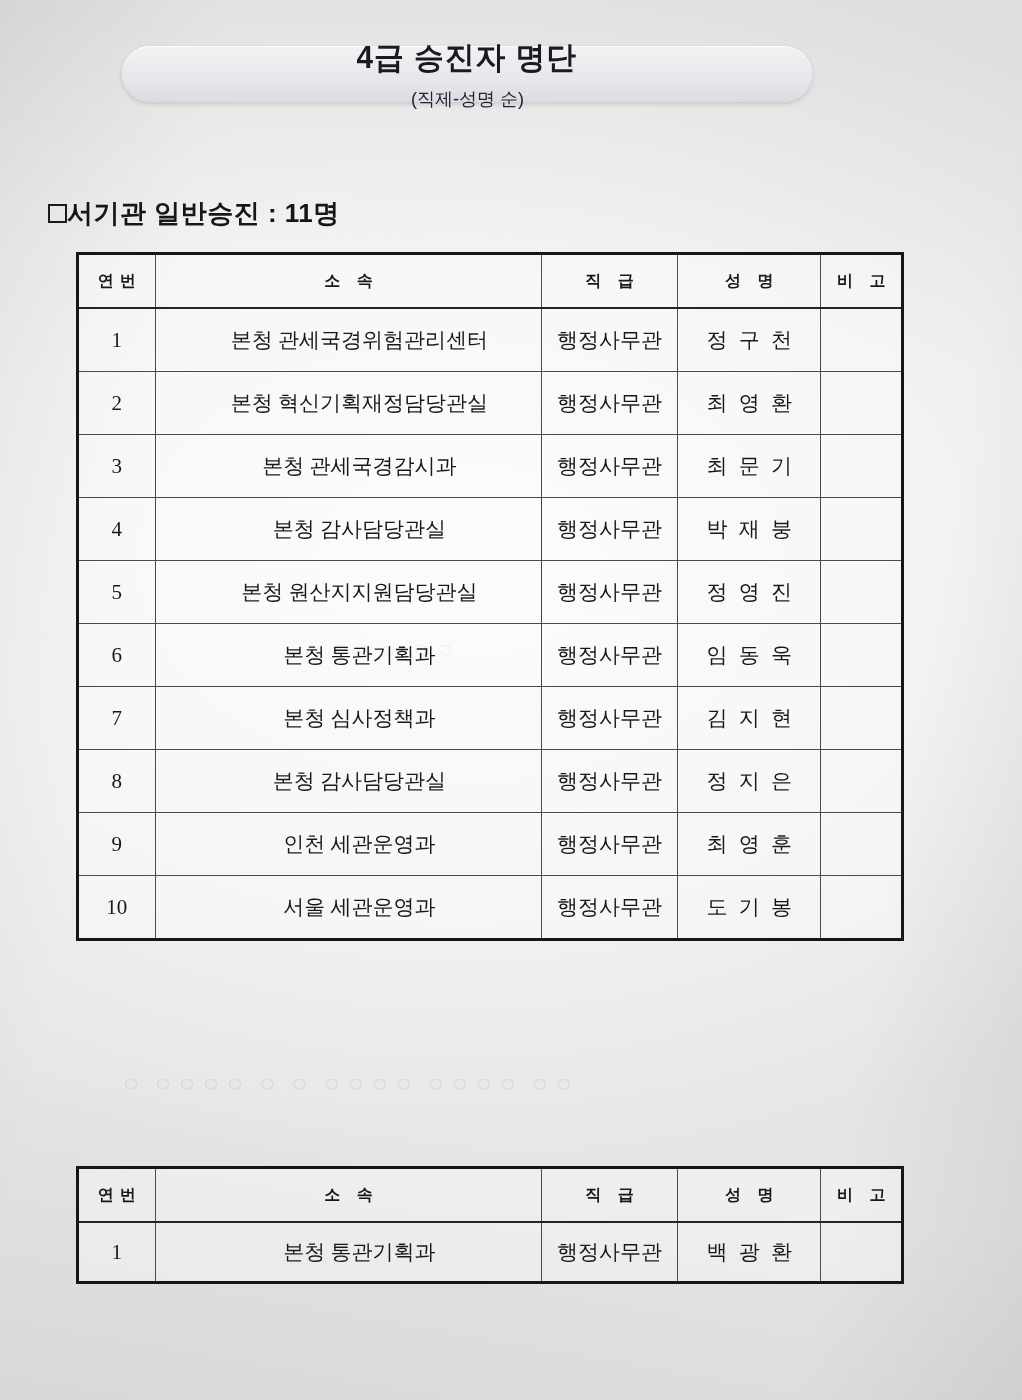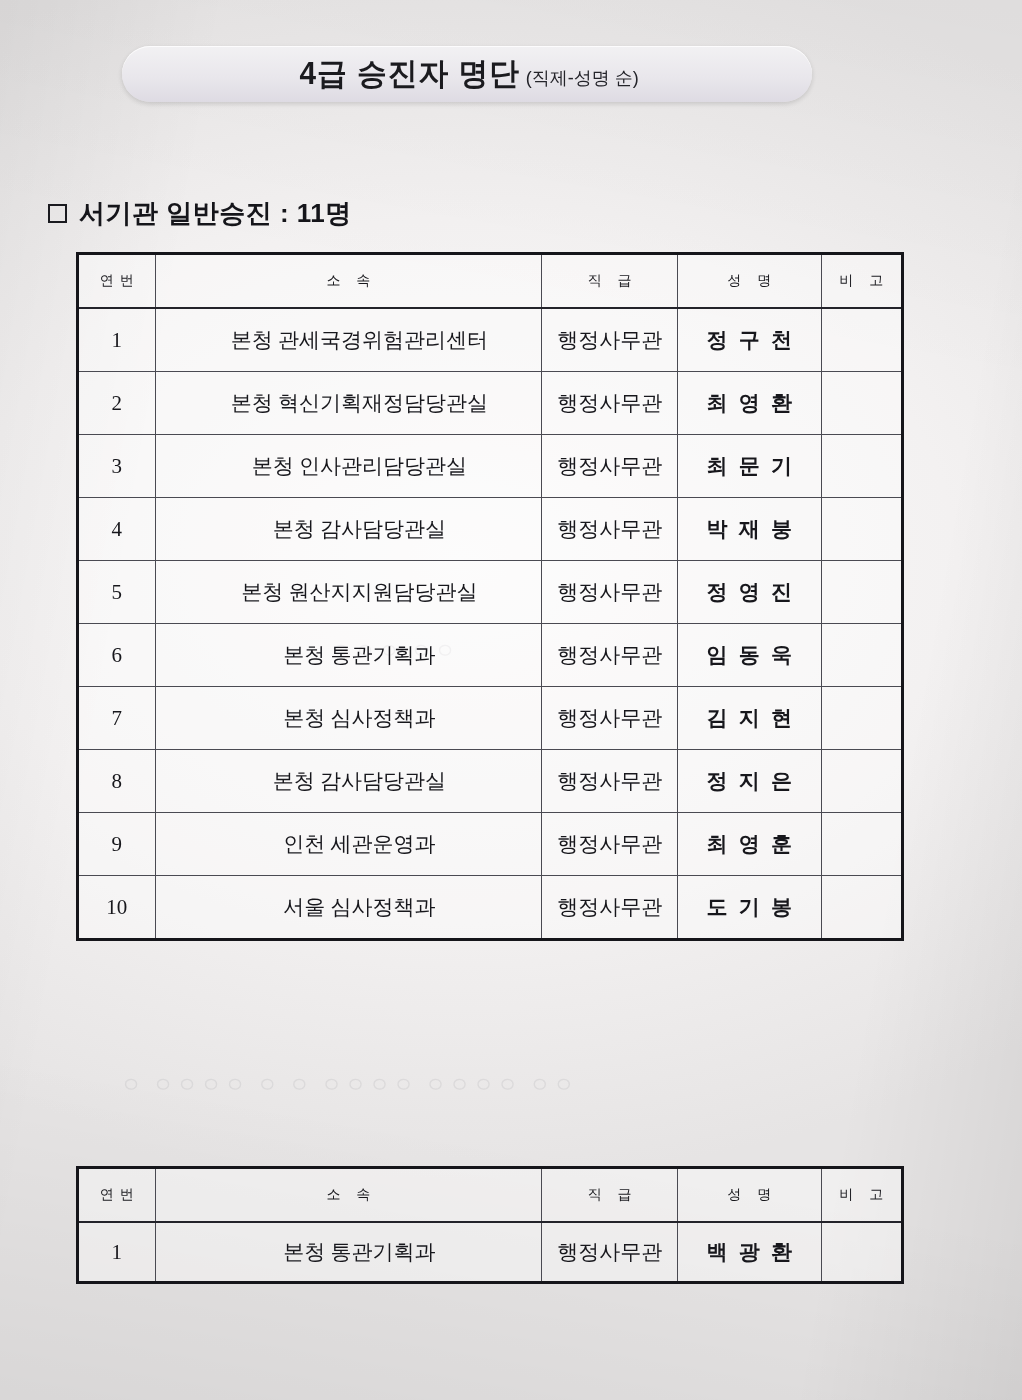--- a/index.html
+++ b/index.html
@@ -42,20 +42,21 @@
     left: 122px;
     top: 46px;
     width: 690px;
     height: 56px;
     border-radius: 28px;
     background: linear-gradient(180deg, #f2f1f3 0%, #e9e7ec 55%, #dedbe3 100%);
     box-shadow: 0 2px 5px rgba(0,0,0,0.14), inset 0 1px 0 rgba(255,255,255,0.8);
     display: flex;
     align-items: center;
     justify-content: center;
+    flex-direction: column;
   }
   .title-main {
     font-family: "Liberation Sans", sans-serif;
     font-weight: 700;
     font-size: 31px;
     letter-spacing: 1px;
     color: #1b1b1f;
     transform: scaleX(0.96);
   }
   .title-sub {
@@ -64,21 +65,20 @@
     margin-left: 1px;
     margin-top: 8px;
     font-weight: 400;
   }
 
   
   .section-heading {
     position: absolute;
     display: flex;
     align-items: center;
-    gap: 12px;
     font-size: 26px;
     font-weight: 700;
     color: #15151a;
     letter-spacing: 0.5px;
   }
   .sq {
     display: inline-block;
     width: 19px;
     height: 19px;
     border: 2px solid #1a1a1f;
@@ -100,39 +100,39 @@
     border: 1px solid #4a4a52;
     padding: 0;
     text-align: center;
     vertical-align: middle;
     color: #17171c;
     font-family: "Liberation Serif", serif;
   }
   table.tbl thead th {
     border-bottom: 2px solid #23232a;
     font-family: "Liberation Sans", sans-serif;
-    font-weight: 400;
-    font-size: 14px;
+    font-weight: 700;
+    font-size: 16px;
     letter-spacing: 6px;
     text-indent: 6px;
     height: 52px;
   }
   table.tbl tbody td {
     height: 62px;
     font-size: 21px;
   }
   .c-no   { width: 78px; }
   .c-org  { width: 380px; text-align: left; padding-left: 22px !important; }
   .c-rank { width: 140px; font-size: 20px; }
   .c-name { width: 148px; }
   .c-note { width: 82px; }
 
   td.c-name {
     font-family: "Liberation Sans", sans-serif;
-    font-weight: 700;
+    font-weight: 400;
     font-size: 24px;
     color: #1d2f6b;
     letter-spacing: 3px;
     text-indent: 3px;
   }
 
   #table1 { left: 76px; top: 252px; width: 828px; }
   #table2 { left: 76px; top: 1166px; width: 828px; }
   #table2 tbody td { height: 58px; }
 
@@ -188,21 +188,21 @@
       </tr>
       <tr>
         <td class="c-no">2</td>
         <td class="c-org">본청 혁신기획재정담당관실</td>
         <td class="c-rank">행정사무관</td>
         <td class="c-name">최 영 환</td>
         <td class="c-note"></td>
       </tr>
       <tr>
         <td class="c-no">3</td>
-        <td class="c-org">본청 인사관리담당관실</td>
+        <td class="c-org">본청 관세국경감시과</td>
         <td class="c-rank">행정사무관</td>
         <td class="c-name">최 문 기</td>
         <td class="c-note"></td>
       </tr>
       <tr>
         <td class="c-no">4</td>
         <td class="c-org">본청 감사담당관실</td>
         <td class="c-rank">행정사무관</td>
         <td class="c-name">박 재 붕</td>
         <td class="c-note"></td>
@@ -237,21 +237,21 @@
       </tr>
       <tr>
         <td class="c-no">9</td>
         <td class="c-org">인천 세관운영과</td>
         <td class="c-rank">행정사무관</td>
         <td class="c-name">최 영 훈</td>
         <td class="c-note"></td>
       </tr>
       <tr>
         <td class="c-no">10</td>
-        <td class="c-org">서울 심사정책과</td>
+        <td class="c-org">서울 세관운영과</td>
         <td class="c-rank">행정사무관</td>
         <td class="c-name">도 기 봉</td>
         <td class="c-note"></td>
       </tr>
     </tbody>
   </table>
 
 
   <table class="tbl" id="table2">
     <thead>

